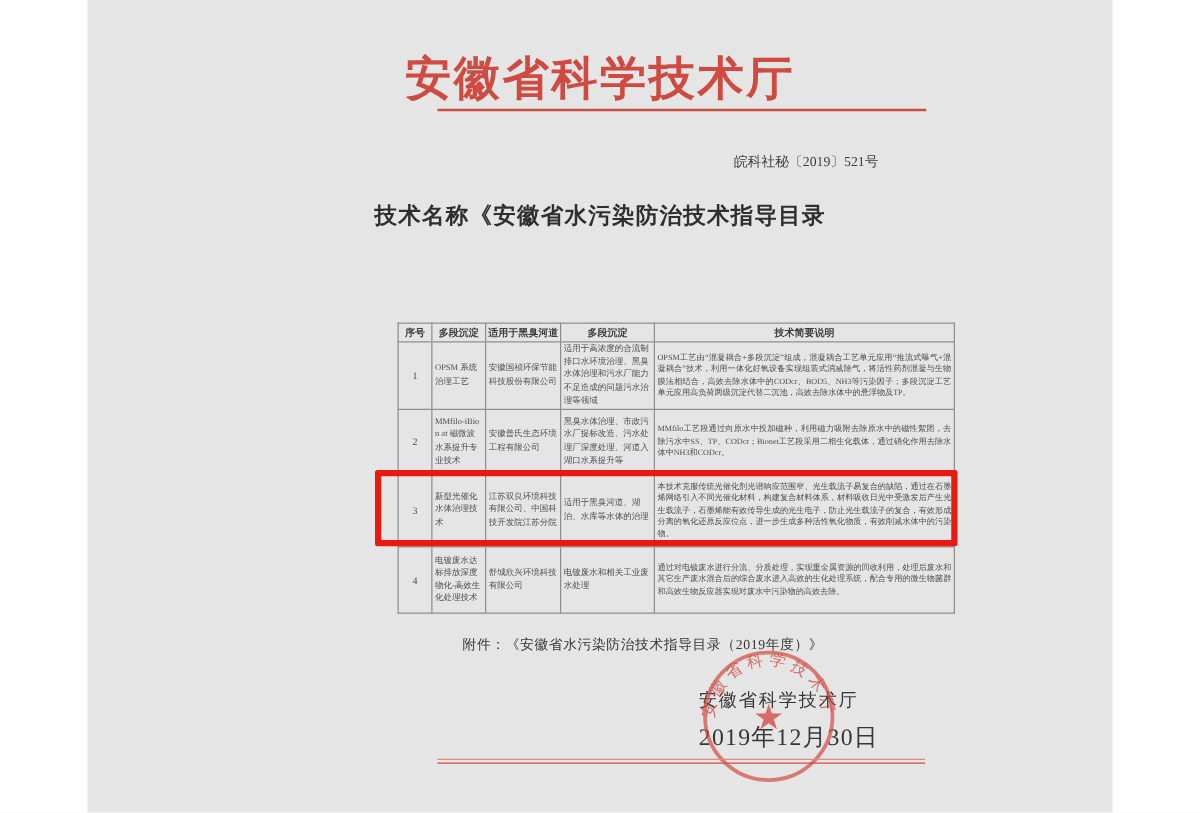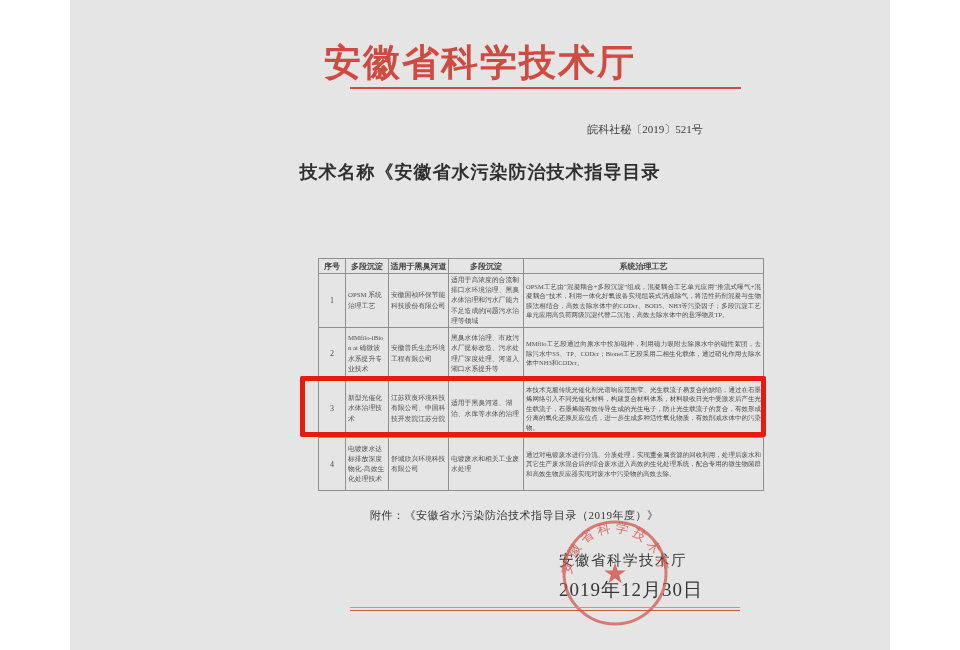--- a/index.html
+++ b/index.html
@@ -96,21 +96,21 @@
         <col style="width:60px">
       <col style="width:75px">
         <col style="width:240px">
     </colgroup>
     <tbody>
         <tr style="height:15px">
       <th>序号</th>
       <th>多段沉淀</th>
       <th>适用于黑臭河道</th>
       <th>多段沉淀</th>
-      <th>系统治理工艺</th>
+      <th>技术简要说明</th>
     </tr>
     <tr style="height:54px">
       <td class="td-no">1</td>
       <td class="td-name">OPSM 系统治理工艺</td>
       <td class="td-provider">安徽国祯环保节能科技股份有限公司</td>
       <td class="td-scope">适用于高浓度的合流制排口水环境治理、黑臭水体治理和污水厂能力不足造成的问题污水治理等领域</td>
       <td class="td-summary">OPSM工艺由“混凝耦合+多段沉淀”组成，混凝耦合工艺单元应用“推流式曝气+混凝耦合”技术，利用一体化好氧设备实现组装式消减除气，将活性药剂混凝与生物膜法相结合，高效去除水体中的CODcr、BOD5、NH3等污染因子；多段沉淀工艺单元应用高负荷两级沉淀代替二沉池，高效去除水体中的悬浮物及TP。</td>
     </tr>
     <tr style="height:52px">
       <td class="td-no">2</td>

